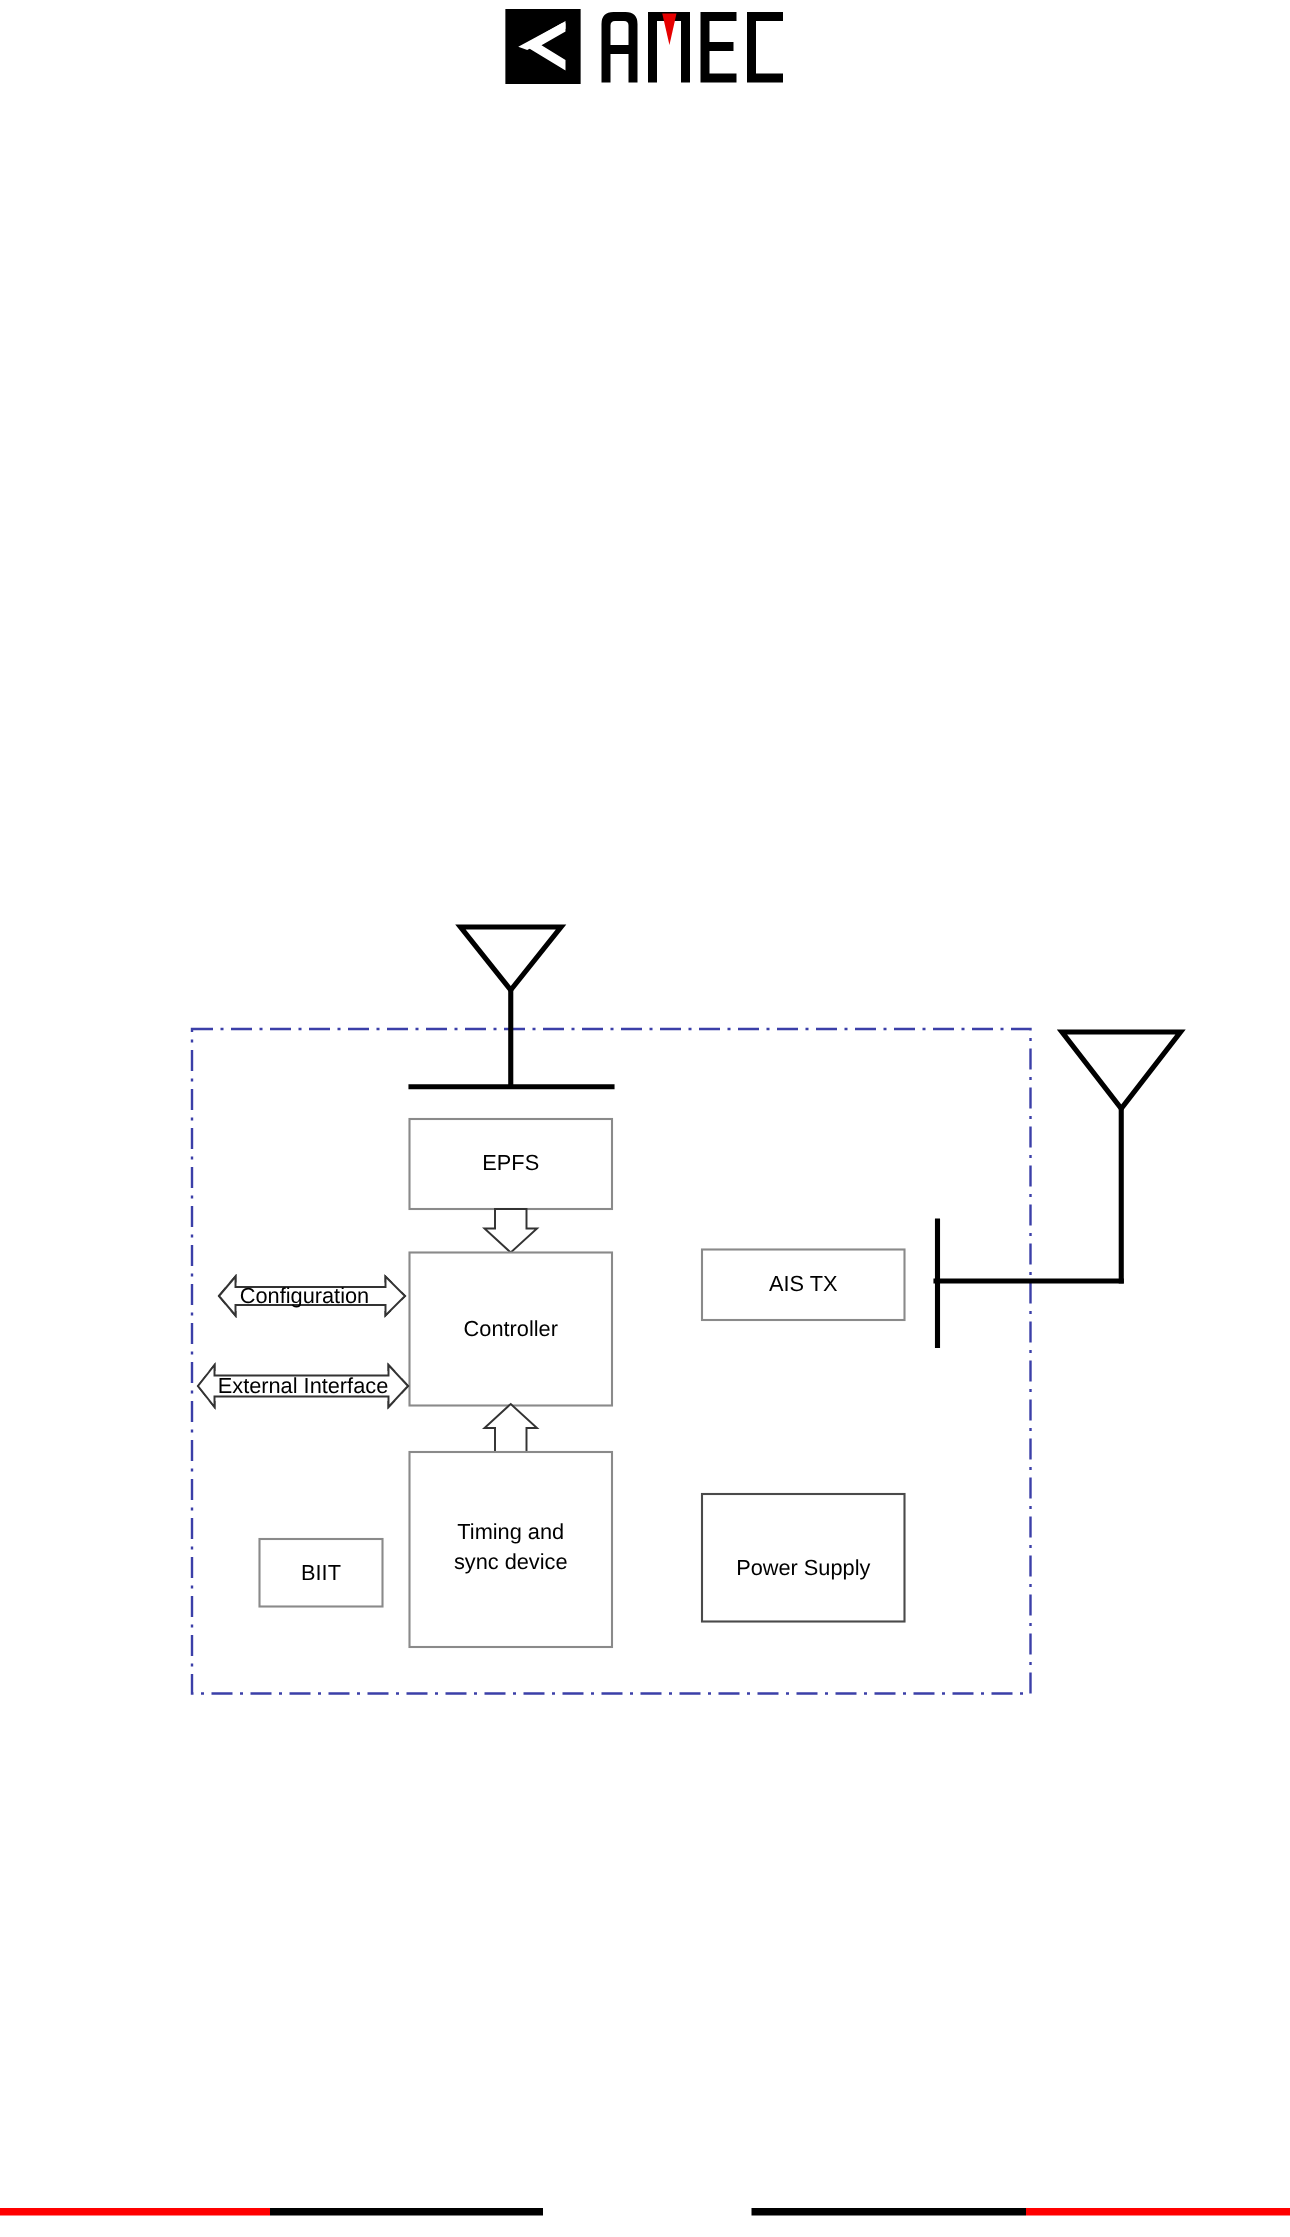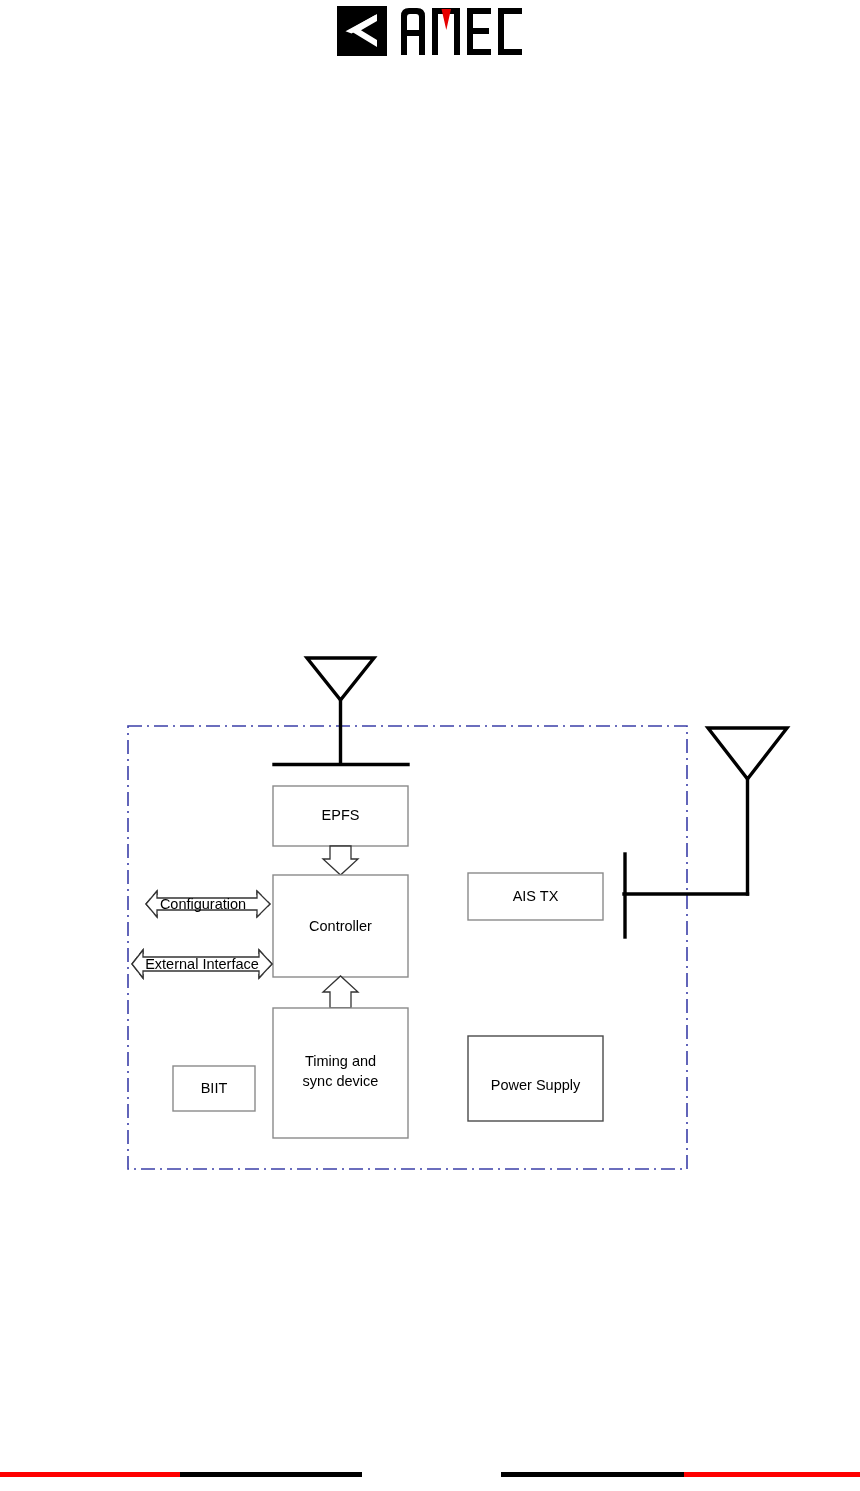--- a/index.html
+++ b/index.html
@@ -45,21 +45,21 @@
     position: relative;
     margin-left: 12px;
     height: 50px;
   }
   #logo-text svg { display: block; }
 
   
   #diagram {
     position: absolute;
     left: 0;
-    top: 616px;
+    top: 576px;
     width: 780px;
     height: 600px;
   }
   #diagram > svg { display: block; }
 
   .blk-label {
     font-family: "Liberation Sans", sans-serif;
     font-size: 14.5px;
     fill: #000000;
     text-anchor: middle;

